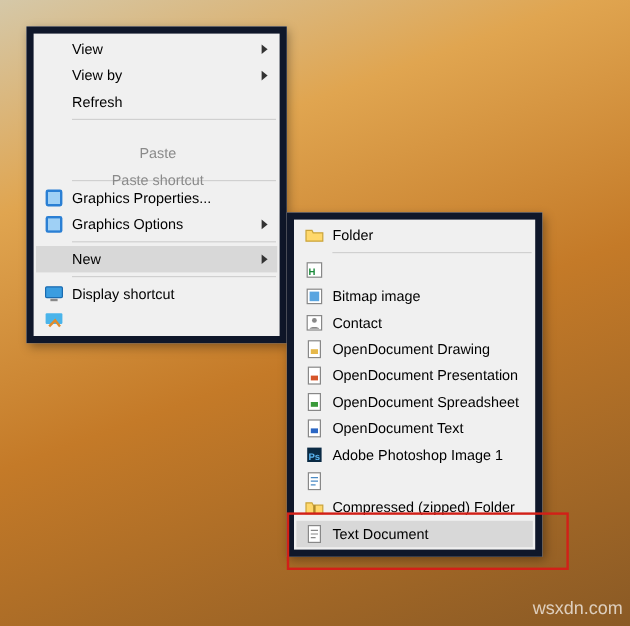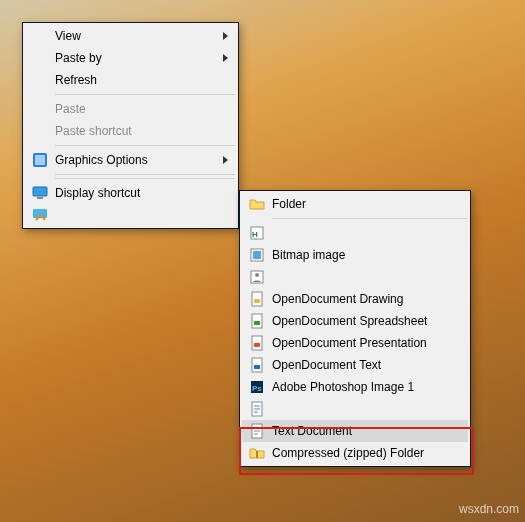--- a/index.html
+++ b/index.html
@@ -10,41 +10,41 @@
     width: 525px;
     height: 522px;
     background: linear-gradient(160deg, #d5c8a8 0%, #e0a550 25%, #c47a28 55%, #8a5a25 100%);
     position: relative;
     overflow: hidden;
   }
   .watermark {
     position: absolute;
     right: 6px;
     bottom: 6px;
-    font-size: 12px;
+    font-size: 15px;
     color: rgba(255,255,255,0.7);
   }
   .menu {
     background: #f0f0f0;
-    border: 1px solid #0f172a;
+    border: 6px solid #0f172a;
     box-shadow: 2px 3px 8px rgba(0,0,0,0.35);
     padding: 2px;
     position: absolute;
   }
   .menu.primary { left: 22px; top: 22px; width: 217px; }
-  .menu.secondary { left: 239px; top: 190px; width: 232px; }
+  .menu.secondary { left: 239px; top: 177px; width: 213px; }
   .mi {
     display: flex;
     align-items: center;
     height: 22px;
     padding: 0 6px 0 4px;
     color: #000;
     position: relative;
   }
-  .mi.disabled { color: #8a8a8a; }
+  .mi.disabled { color: #8a8a8a; flex-direction: column; }
   .mi.hover { background: #d8d8d8; }
   .icon-slot {
     width: 22px; height: 18px;
     display: flex; align-items: center; justify-content: center;
     flex-shrink: 0;
   }
   .label { flex: 1; padding-left: 4px; white-space: nowrap; }
   .arrow {
     width: 0; height: 0;
     border-top: 4px solid transparent;
@@ -70,21 +70,21 @@
 <body>
 
 <div class="menu primary">
   <div class="mi">
     <span class="icon-slot"></span>
     <span class="label">View</span>
     <span class="arrow"></span>
   </div>
   <div class="mi">
     <span class="icon-slot"></span>
-    <span class="label">Paste by</span>
+    <span class="label">View by</span>
     <span class="arrow"></span>
   </div>
   <div class="mi">
     <span class="icon-slot"></span>
     <span class="label">Refresh</span>
   </div>
   <div class="sep"></div>
   <div class="mi disabled">
     <span class="icon-slot"></span>
     <span class="label">Paste</span>
@@ -94,24 +94,38 @@
     <span class="label">Paste shortcut</span>
   </div>
   <div class="sep"></div>
   <div class="mi">
     <span class="icon-slot">
       <svg width="16" height="16">
           <rect x="1" y="1" width="14" height="14" rx="2" fill="#2a7fd4"></rect>
           <rect x="3" y="3" width="10" height="10" fill="#9fd0f5"></rect>
         </svg>
     </span>
+    <span class="label">Graphics Properties...</span>
+  </div>
+  <div class="mi">
+    <span class="icon-slot">
+      <svg width="16" height="16">
+          <rect x="1" y="1" width="14" height="14" rx="2" fill="#2a7fd4"></rect>
+          <rect x="3" y="3" width="10" height="10" fill="#9fd0f5"></rect>
+        </svg>
+    </span>
     <span class="label">Graphics Options</span>
     <span class="arrow"></span>
   </div>
   <div class="sep"></div>
+  <div class="mi hover">
+    <span class="icon-slot"></span>
+    <span class="label">New</span>
+    <span class="arrow"></span>
+  </div>
   <div class="sep"></div>
   <div class="mi">
     <span class="icon-slot">
       <svg width="16" height="16">
           <rect x="1" y="2" width="14" height="9" rx="1" fill="#3a9de0" stroke="#1a6bb0"></rect>
           <rect x="5" y="12" width="6" height="2" fill="#888"></rect>
         </svg>
     </span>
     <span class="label">Display shortcut</span>
   </div>
@@ -153,47 +167,48 @@
     <span class="label">Bitmap image</span>
   </div>
   <div class="mi">
     <span class="icon-slot">
       <svg width="16" height="16">
           <rect x="2" y="2" width="12" height="12" fill="#fff" stroke="#888"></rect>
           <circle cx="8" cy="6" r="2" fill="#888"></circle>
           <path d="M4 13c0-2 8-2 8 0" fill="#888"></path>
         </svg>
     </span>
+    <span class="label">Contact</span>
   </div>
   <div class="mi">
     <span class="icon-slot">
       <svg width="16" height="16">
           <rect x="3" y="1" width="10" height="14" fill="#fff" stroke="#888"></rect>
           <rect x="5" y="8" width="6" height="4" fill="#e6b84a"></rect>
         </svg>
     </span>
     <span class="label">OpenDocument Drawing</span>
   </div>
   <div class="mi">
     <span class="icon-slot">
       <svg width="16" height="16">
           <rect x="3" y="1" width="10" height="14" fill="#fff" stroke="#888"></rect>
+          <rect x="5" y="8" width="6" height="4" fill="#d6552a"></rect>
+        </svg>
+    </span>
+    <span class="label">OpenDocument Presentation</span>
+  </div>
+  <div class="mi">
+    <span class="icon-slot">
+      <svg width="16" height="16">
+          <rect x="3" y="1" width="10" height="14" fill="#fff" stroke="#888"></rect>
           <rect x="5" y="8" width="6" height="4" fill="#3a9a3a"></rect>
         </svg>
     </span>
     <span class="label">OpenDocument Spreadsheet</span>
-  </div>
-  <div class="mi">
-    <span class="icon-slot">
-      <svg width="16" height="16">
-          <rect x="3" y="1" width="10" height="14" fill="#fff" stroke="#888"></rect>
-          <rect x="5" y="8" width="6" height="4" fill="#d6552a"></rect>
-        </svg>
-    </span>
-    <span class="label">OpenDocument Presentation</span>
   </div>
   <div class="mi">
     <span class="icon-slot">
       <svg width="16" height="16">
           <rect x="3" y="1" width="10" height="14" fill="#fff" stroke="#888"></rect>
           <rect x="5" y="8" width="6" height="4" fill="#2a66c4"></rect>
         </svg>
     </span>
     <span class="label">OpenDocument Text</span>
   </div>
@@ -209,37 +224,37 @@
   <div class="mi">
     <span class="icon-slot">
       <svg width="16" height="16">
           <rect x="3" y="1" width="10" height="14" fill="#fff" stroke="#888"></rect>
           <line x1="5" y1="5" x2="11" y2="5" stroke="#4a8ac4"></line>
           <line x1="5" y1="8" x2="11" y2="8" stroke="#4a8ac4"></line>
           <line x1="5" y1="11" x2="9" y2="11" stroke="#4a8ac4"></line>
         </svg>
     </span>
   </div>
+  <div class="mi">
+    <span class="icon-slot">
+      <svg width="16" height="16">
+          <path d="M1 4h5l1 2h8v7H1z" fill="#ffd86b" stroke="#caa43a"></path>
+          <rect x="7" y="6" width="2" height="7" fill="#b08a2a"></rect>
+        </svg>
+    </span>
+    <span class="label">Compressed (zipped) Folder</span>
+  </div>
   <div class="mi hover">
     <span class="icon-slot">
       <svg width="16" height="16">
           <rect x="3" y="1" width="10" height="14" fill="#fff" stroke="#888"></rect>
           <line x1="5" y1="5" x2="11" y2="5" stroke="#888"></line>
           <line x1="5" y1="8" x2="11" y2="8" stroke="#888"></line>
           <line x1="5" y1="11" x2="9" y2="11" stroke="#888"></line>
         </svg>
     </span>
     <span class="label">Text Document</span>
   </div>
-  <div class="mi">
-    <span class="icon-slot">
-      <svg width="16" height="16">
-          <path d="M1 4h5l1 2h8v7H1z" fill="#ffd86b" stroke="#caa43a"></path>
-          <rect x="7" y="6" width="2" height="7" fill="#b08a2a"></rect>
-        </svg>
-    </span>
-    <span class="label">Compressed (zipped) Folder</span>
-  </div>
 </div>
 
 <div class="highlight-box"></div>
 
 <div class="watermark">wsxdn.com</div>
 
 </body></html>

